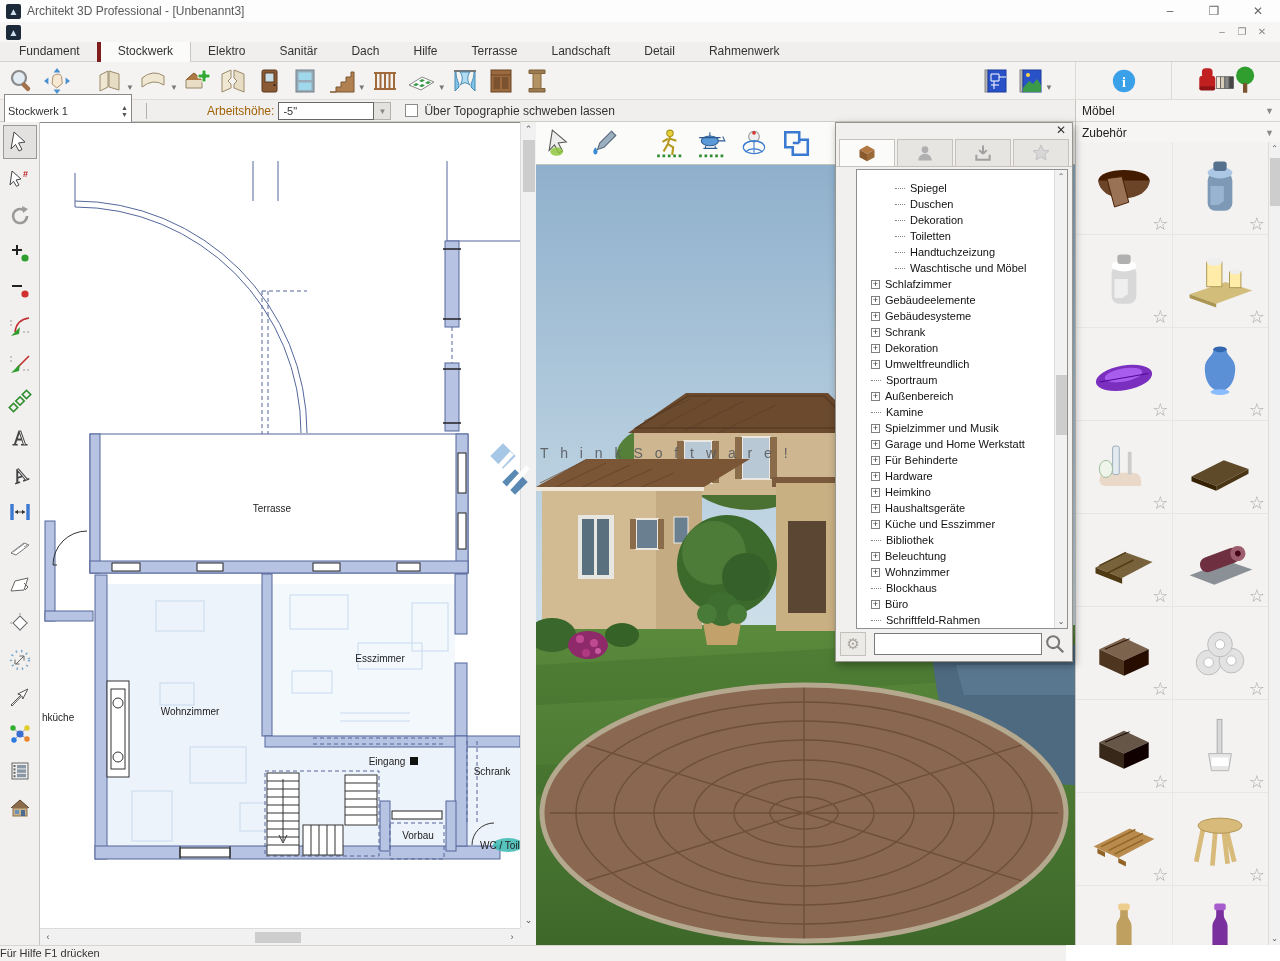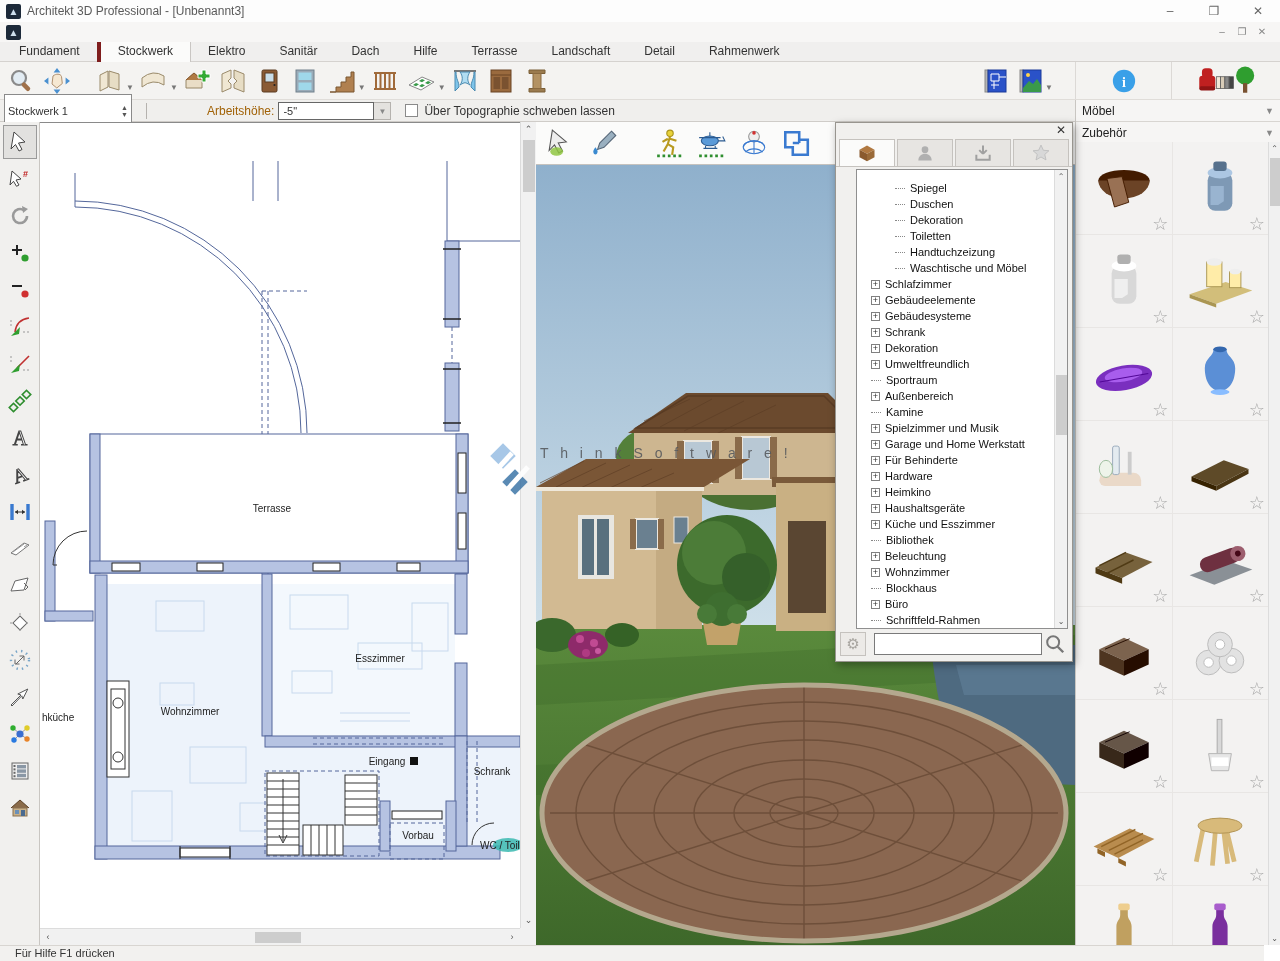--- a/index.html
+++ b/index.html
@@ -85,21 +85,21 @@
 .rph{height:22px;display:flex;align-items:center;padding:0 6px;background:#f6f5f4;border-bottom:1px solid #d8d5d1;color:#222}
 .rph .dd2{margin-left:auto;color:#888;font-size:9px}
 .rpgrid{position:absolute;left:0;top:42px;right:12px;bottom:0;background:#e8e6e4;display:grid;grid-template-columns:1fr 1fr;gap:1px;align-content:start;overflow:hidden}
 .cell{background:#f3f2f1;height:92px;position:relative;display:flex;align-items:center;justify-content:center}
 .cell .star{position:absolute;right:3px;bottom:-1px;color:#a8a8a8;font-size:18px}
 .rpscroll{position:absolute;right:0;top:42px;width:12px;bottom:0;background:#f1f1f1;border-left:1px solid #dcdcdc}
 .rpscroll .ar{height:13px;text-align:center;font-size:8px;color:#555;line-height:13px}
 .rpscroll .arb{position:absolute;bottom:0;width:100%}
 .rpthumb{position:absolute;left:1px;top:16px;width:10px;height:48px;background:#cdcdcd}
 
-.statusbar{left:0;top:945px;width:1264px;height:16px;background:#f2f1ef;border-top:1px solid #d8d5d1;font-size:11px;color:#333;padding-left:15px;line-height:15px}
+.statusbar{left:0;top:945px;width:1066px;height:16px;background:#f2f1ef;border-top:1px solid #d8d5d1;font-size:11px;color:#333;padding-left:0;line-height:15px}
 svg{display:block}
 </style>
 </head>
 <body>
 
 <div class="abs titlebar">
   <span class="appicon">▲</span>
   <span class="wtitle">Architekt 3D Professional - [Unbenannt3]</span>
   <span class="wc">
     <span>–</span>

